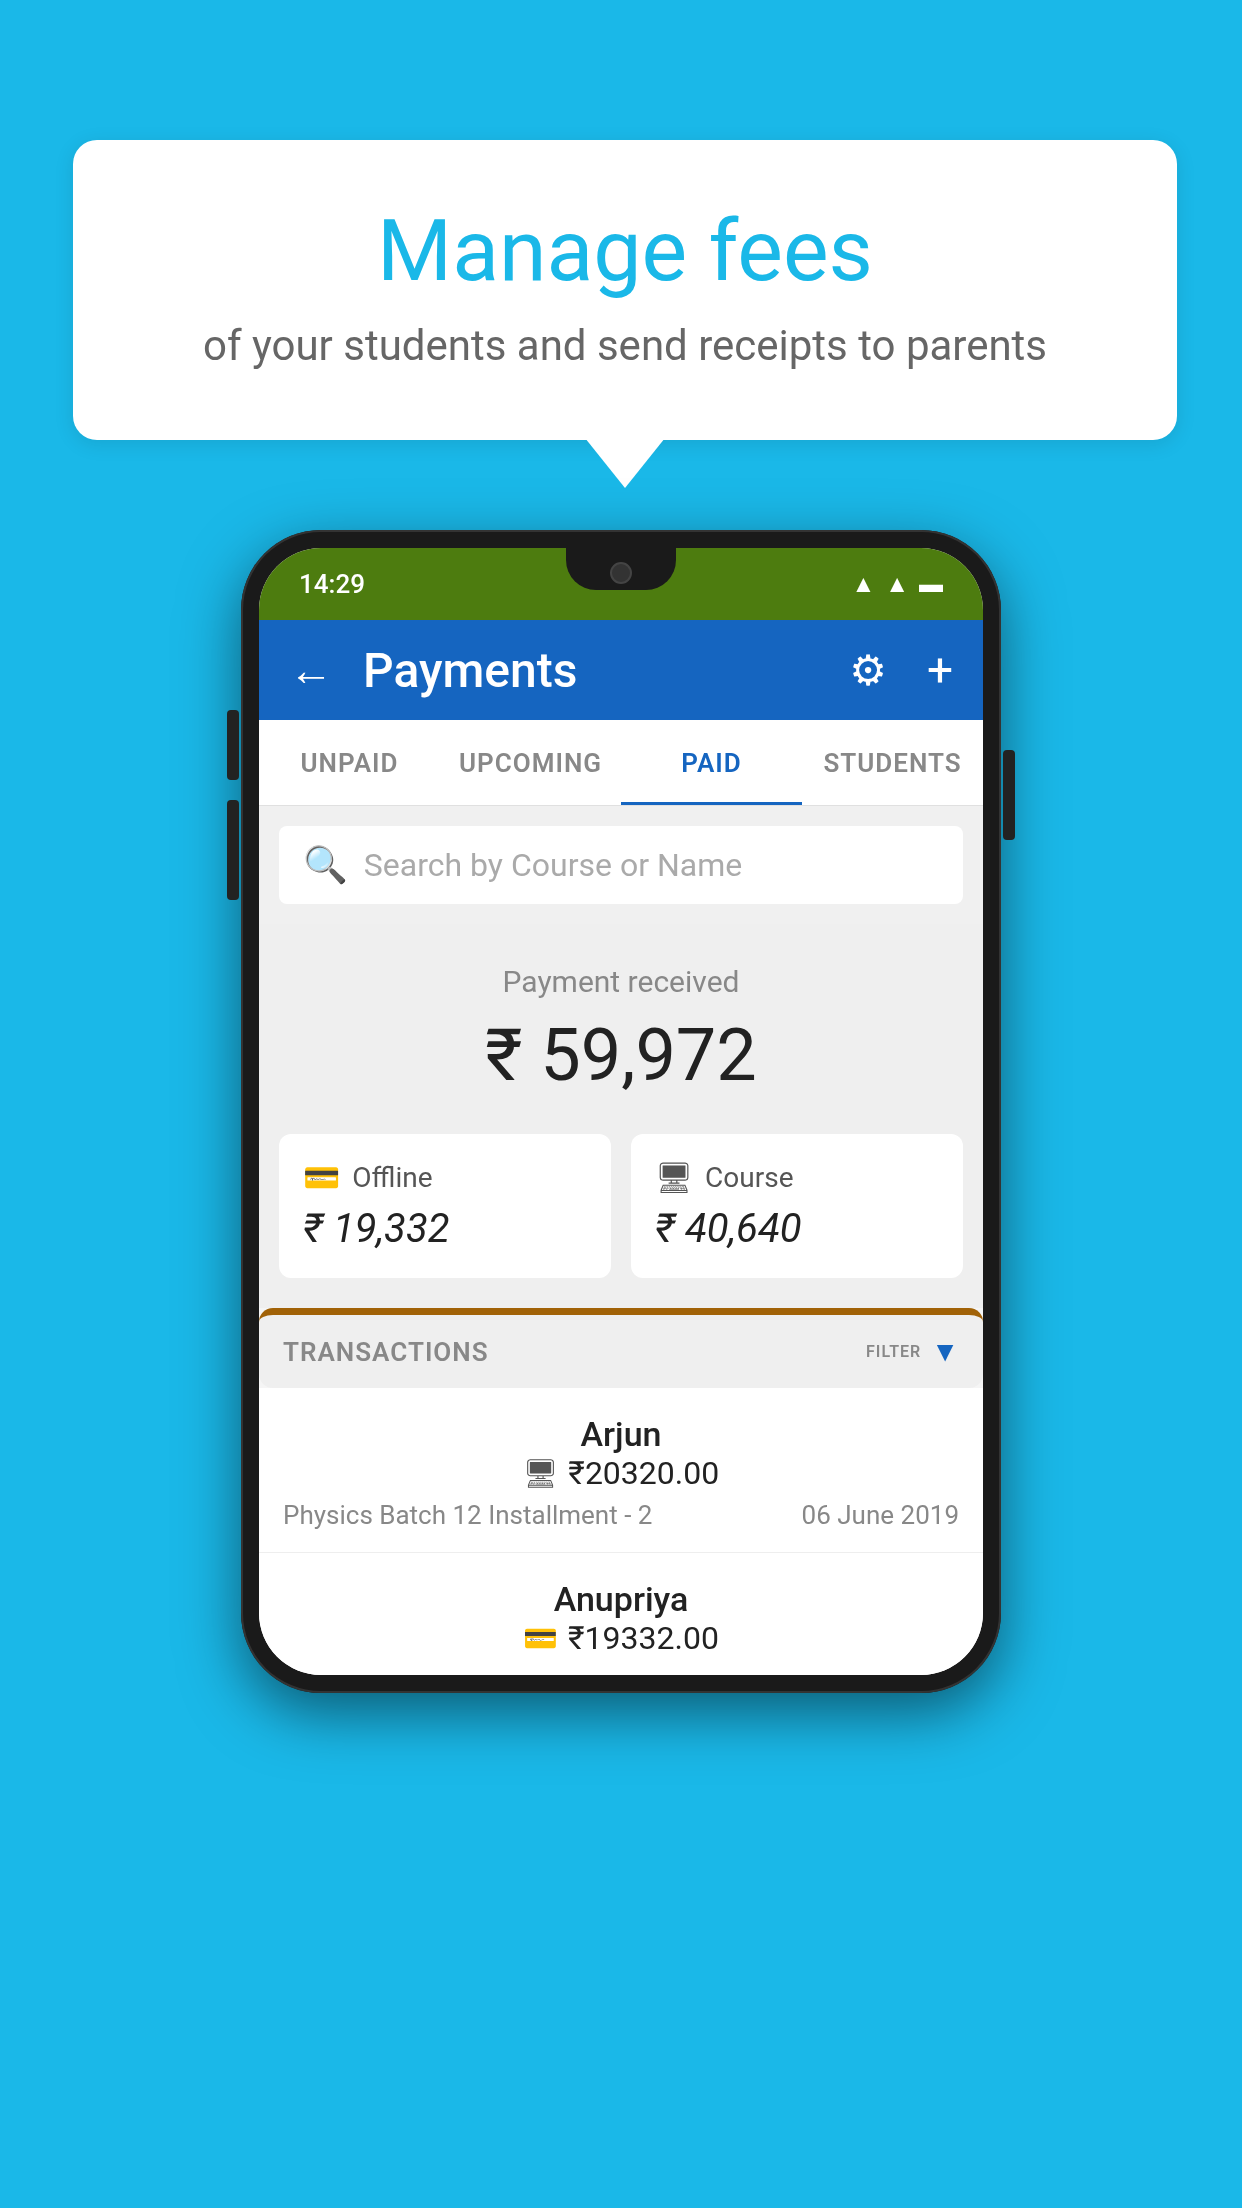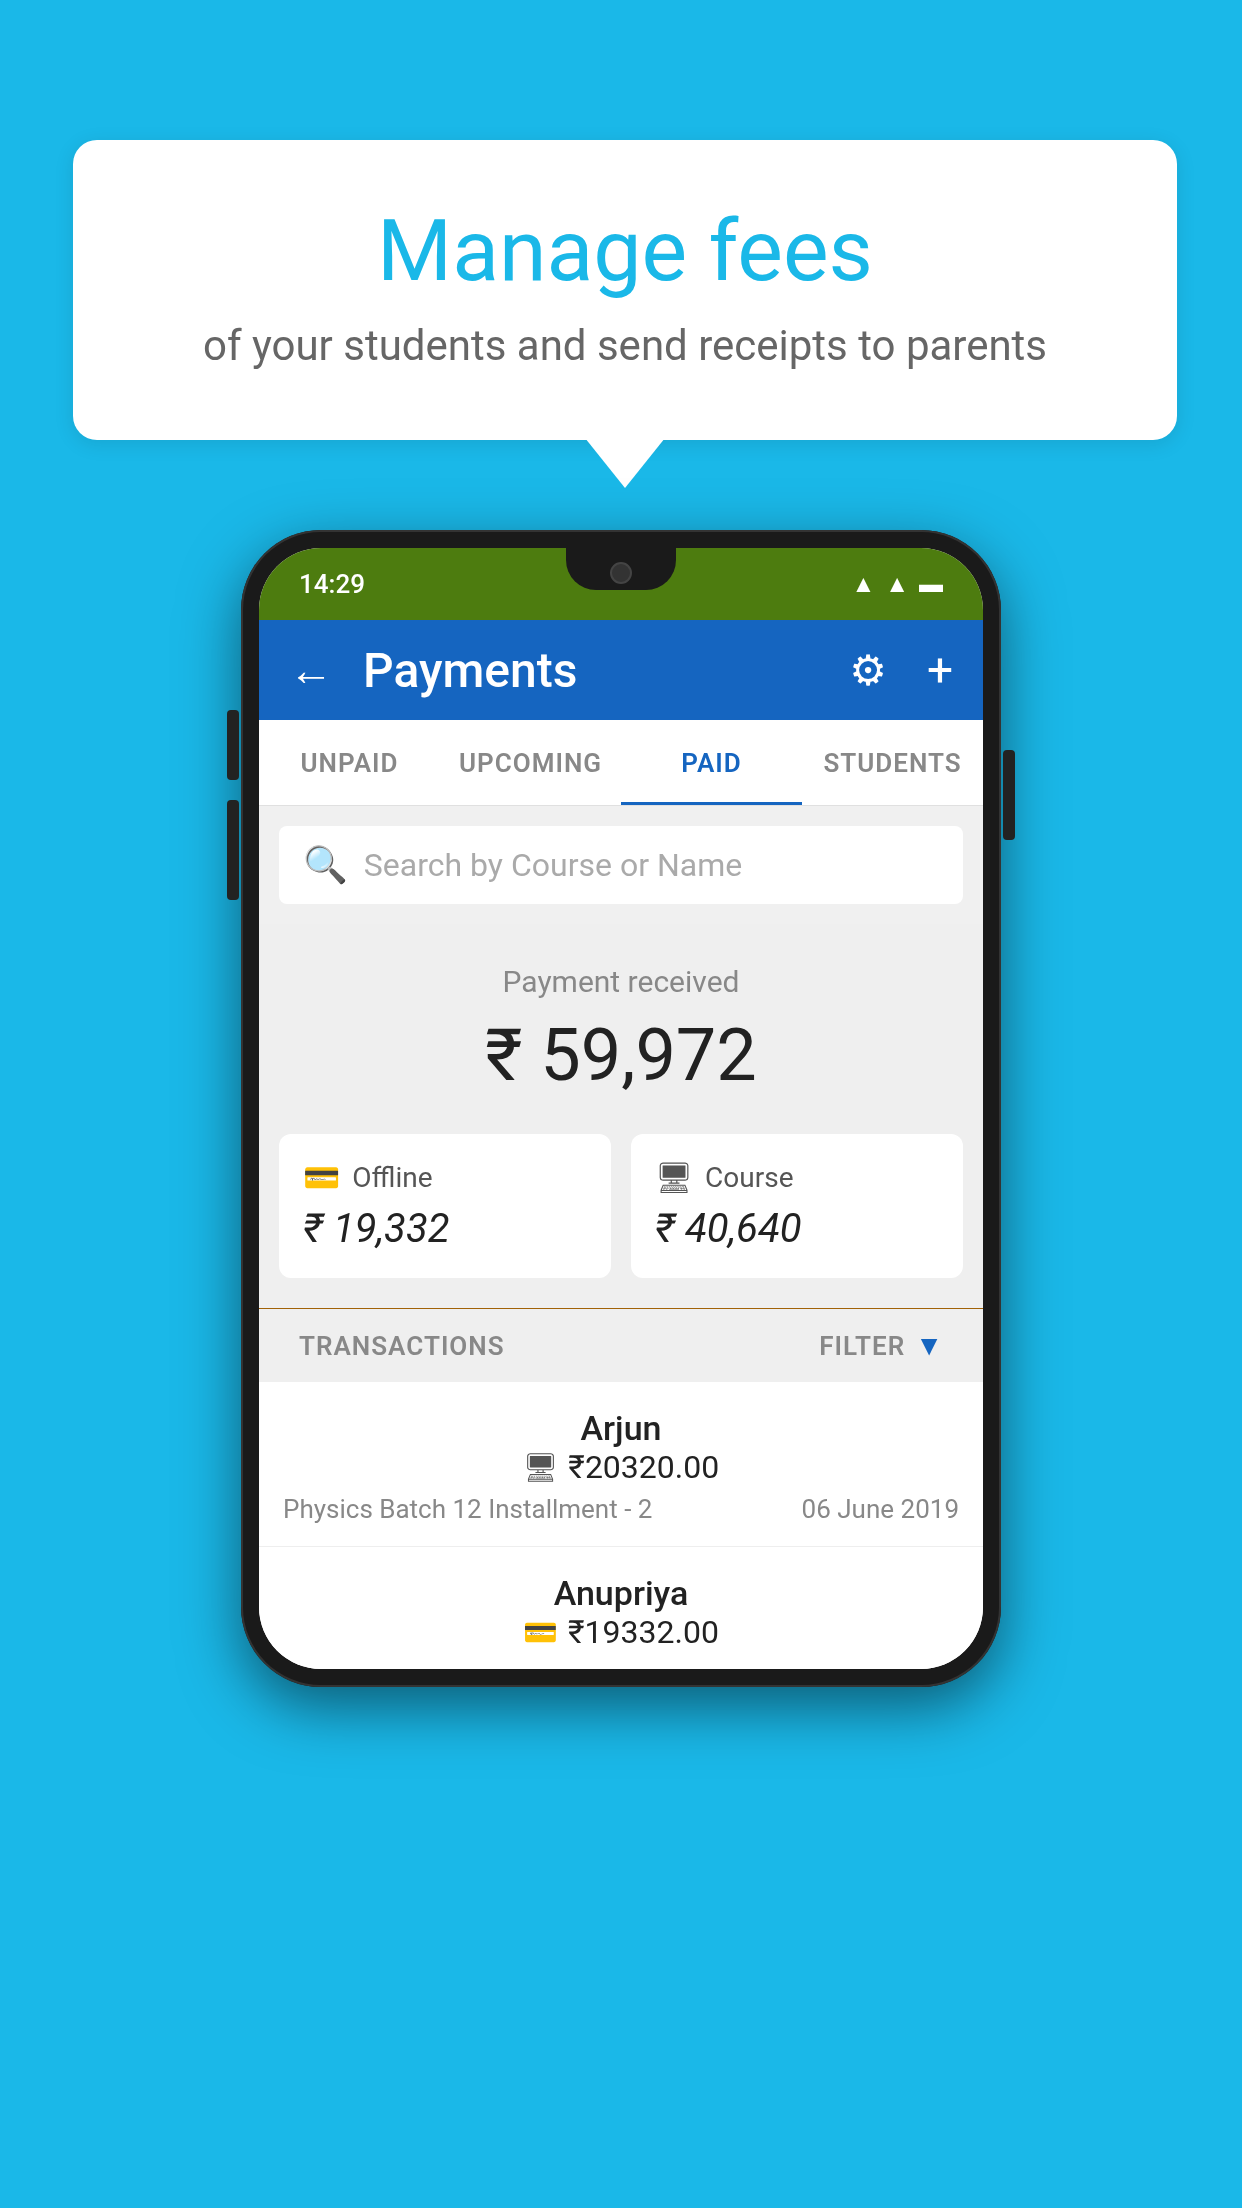--- a/index.html
+++ b/index.html
@@ -292,39 +292,40 @@
       font-weight: 400;
       font-style: italic;
     }
 
     
     .transactions-header {
       background: #efefef;
       display: flex;
       align-items: center;
       justify-content: space-between;
-      padding: 20px 40px;
-      border-top: 1px solid #a16207;
+      padding: 20px 24px;
+      border-top: 7px solid #a16207;
+      border-radius: 14px;
     }
 
     .transactions-label {
       font-size: 26px;
       color: #888;
       letter-spacing: 1px;
       font-weight: 600;
     }
 
     .filter-section {
       display: flex;
       align-items: center;
       gap: 10px;
     }
 
     .filter-label {
-      font-size: 26px;
+      font-size: 16px;
       color: #888;
       letter-spacing: 1px;
       font-weight: 600;
     }
 
     .filter-icon {
       color: #1565c0;
       font-size: 28px;
     }
 

